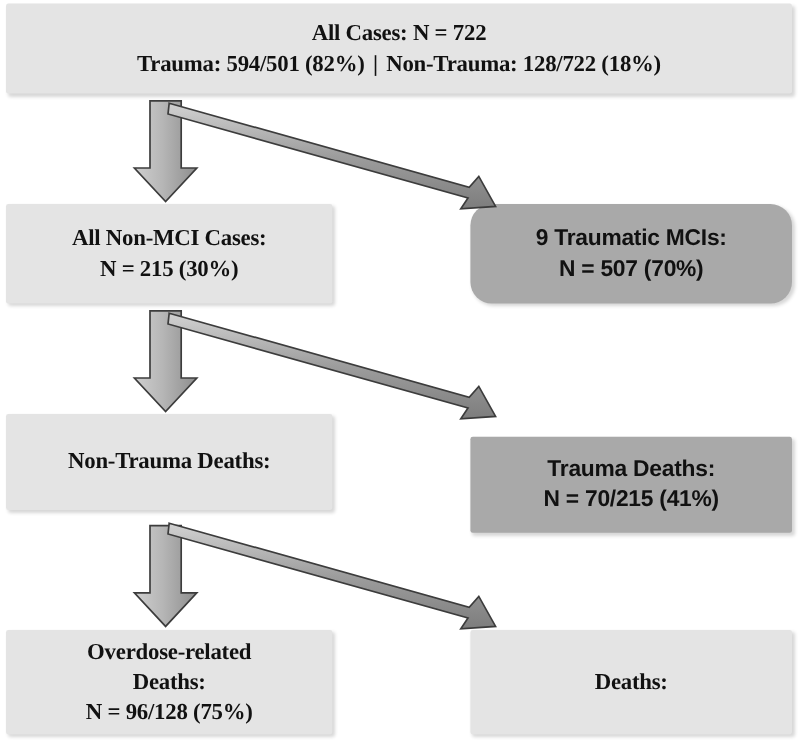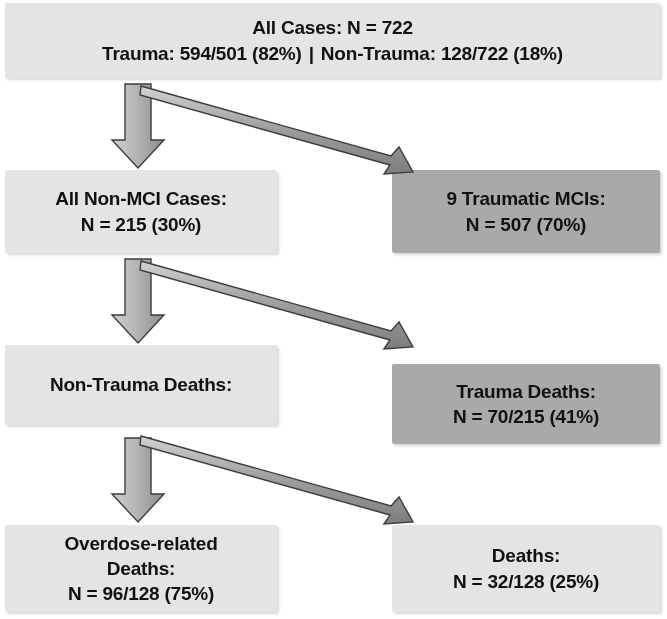--- a/index.html
+++ b/index.html
@@ -29,20 +29,21 @@
     color: #111111;
     font-weight: bold;
     font-size: 19px;
     line-height: 1.32;
     letter-spacing: -0.2px;
     border-radius: 2px;
     box-shadow: 2px 2px 3px rgba(0,0,0,0.16);
   }
   .box.light {
     background: #e4e4e4;
+    font-family: Liberation Serif, serif;
   }
   .box.dark {
     background: #a9a9a9;
   }
   .box .line {
     display: block;
     white-space: nowrap;
   }
   .sep {
     display: inline-block;
@@ -65,21 +66,21 @@
   <div class="box light" style="left:5px; top:3px; width:655px; height:75px;">
     <span class="line">All Cases: N = 722</span>
     <span class="line"><span>Trauma: 594/501 (82%)</span><span class="sep">|</span><span>Non-Trauma: 128/722 (18%)</span></span>
   </div>
 
   <div class="box light" style="left:5px; top:170px; width:272px; height:83px;text-align:right;">
     <span class="line">All Non-MCI Cases:</span>
     <span class="line">N = 215 (30%)</span>
   </div>
 
-  <div class="box dark" style="left:392px; top:170px; width:268px; height:83px;">
+  <div class="box dark" style="left:392px; top:170px; width:268px; height:83px;border-radius:18px;">
     <span class="line">9 Traumatic MCIs:</span>
     <span class="line">N = 507 (70%)</span>
   </div>
 
   <div class="box light" style="left:5px; top:345px; width:272px; height:80px;text-align:right;">
     <span class="line">Non-Trauma Deaths:</span>
   </div>
 
   <div class="box dark" style="left:392px; top:345px; width:268px; height:80px;margin-top:19px;">
     <span class="line">Trauma Deaths:</span>
@@ -87,21 +88,20 @@
   </div>
 
   <div class="box light" style="left:5px; top:525px; width:272px; height:87px;">
     <span class="line">Overdose-related</span>
     <span class="line">Deaths:</span>
     <span class="line">N = 96/128 (75%)</span>
   </div>
 
   <div class="box light" style="left:392px; top:525px; width:268px; height:87px;">
     <span class="line">Deaths:</span>
-    <span class="line">N = 32/128 (25%)</span>
   </div>
 
   <svg class="arrow-layer" viewBox="0 0 667 619" width="667" height="619">
     <defs>
       <linearGradient id="vgrad" x1="0" y1="0" x2="1" y2="0">
         <stop offset="0%" stop-color="#cfcfcf"></stop>
         <stop offset="45%" stop-color="#b6b6b6"></stop>
         <stop offset="100%" stop-color="#8d8d8d"></stop>
       </linearGradient>
       <linearGradient id="dgrad" x1="0" y1="0" x2="0" y2="1">

